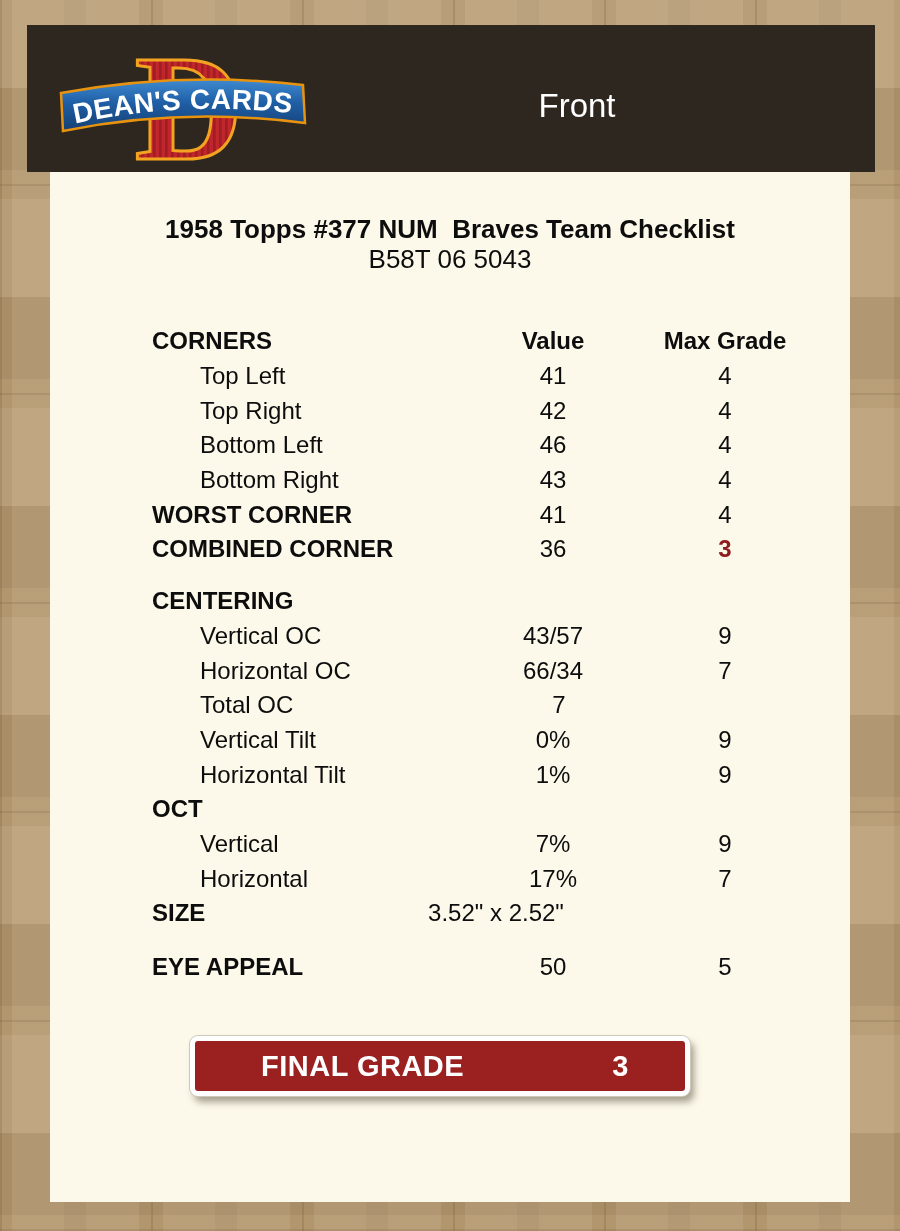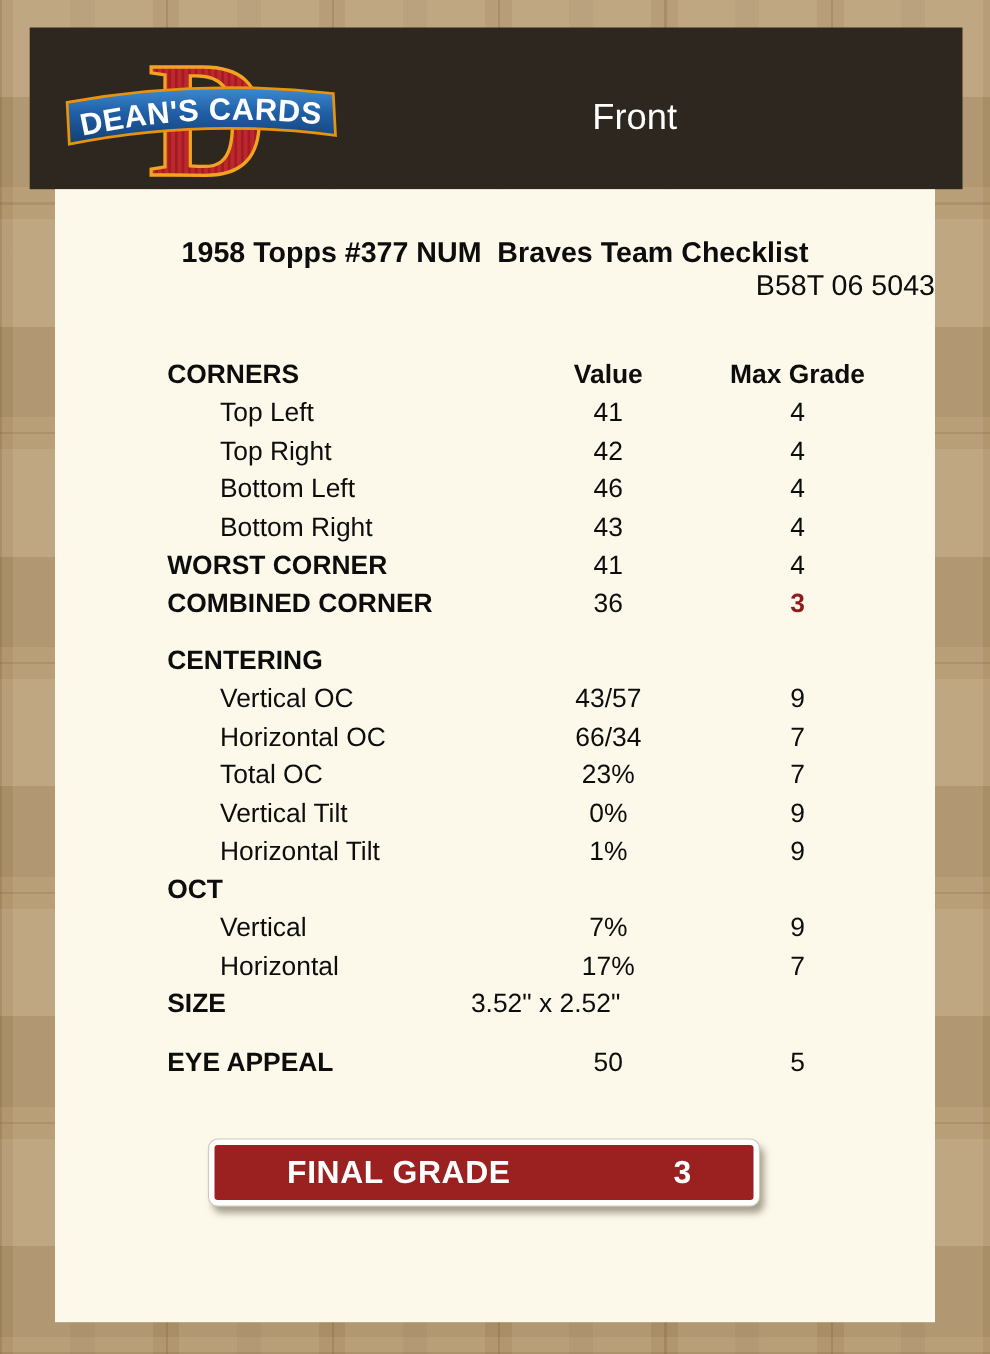--- a/index.html
+++ b/index.html
@@ -22,21 +22,21 @@
   .logo-wrap{margin-left:24px;width:264px;height:136px;flex:0 0 auto;}
   .header-titles{flex:1;text-align:center;color:#ffffff;padding-right:36px;padding-top:8px;}
   .header-title{font-size:46px;line-height:52px;letter-spacing:1px;}
   .header-sub{font-size:33px;line-height:40px;margin-top:7px;}
   
   .card{
     position:absolute;left:50px;top:172px;width:800px;height:1030px;
     background:#fcf8ea;box-sizing:border-box;padding-top:42px;color:#0d0d0d;
   }
   .card-title{font-size:26px;font-weight:bold;line-height:30px;text-align:center;white-space:pre;}
-  .card-code{font-size:26px;line-height:30px;text-align:right;}
+  .card-code{font-size:26px;line-height:30px;text-align:center;}
   
   .gtable{margin-top:50px;}
   .row{display:flex;align-items:center;height:34.7px;font-size:24px;}
   .c-label{box-sizing:border-box;width:420px;padding-left:150px;white-space:nowrap;}
   .row.section .c-label{padding-left:102px;font-weight:bold;}
   .c-value{width:166px;text-align:center;white-space:nowrap;}
   .c-max{width:178px;text-align:center;white-space:nowrap;}
   .row.colhead .c-value,.row.colhead .c-max{font-weight:bold;}
   .gap17{margin-top:17px;}
   .gap19{margin-top:19px;}
@@ -145,21 +145,20 @@
       </div>
 
       <div class="row item">
         <span class="c-label">Horizontal OC</span>
         <span class="c-value">66/34</span>
         <span class="c-max">7</span>
       </div>
 
       <div class="row item">
         <span class="c-label">Total OC</span>
-        <span class="c-value">23%</span>
         <span class="c-max">7</span>
       </div>
 
 
       <div class="row item">
         <span class="c-label">Vertical Tilt</span>
         <span class="c-value">0%</span>
         <span class="c-max">9</span>
       </div>
 

